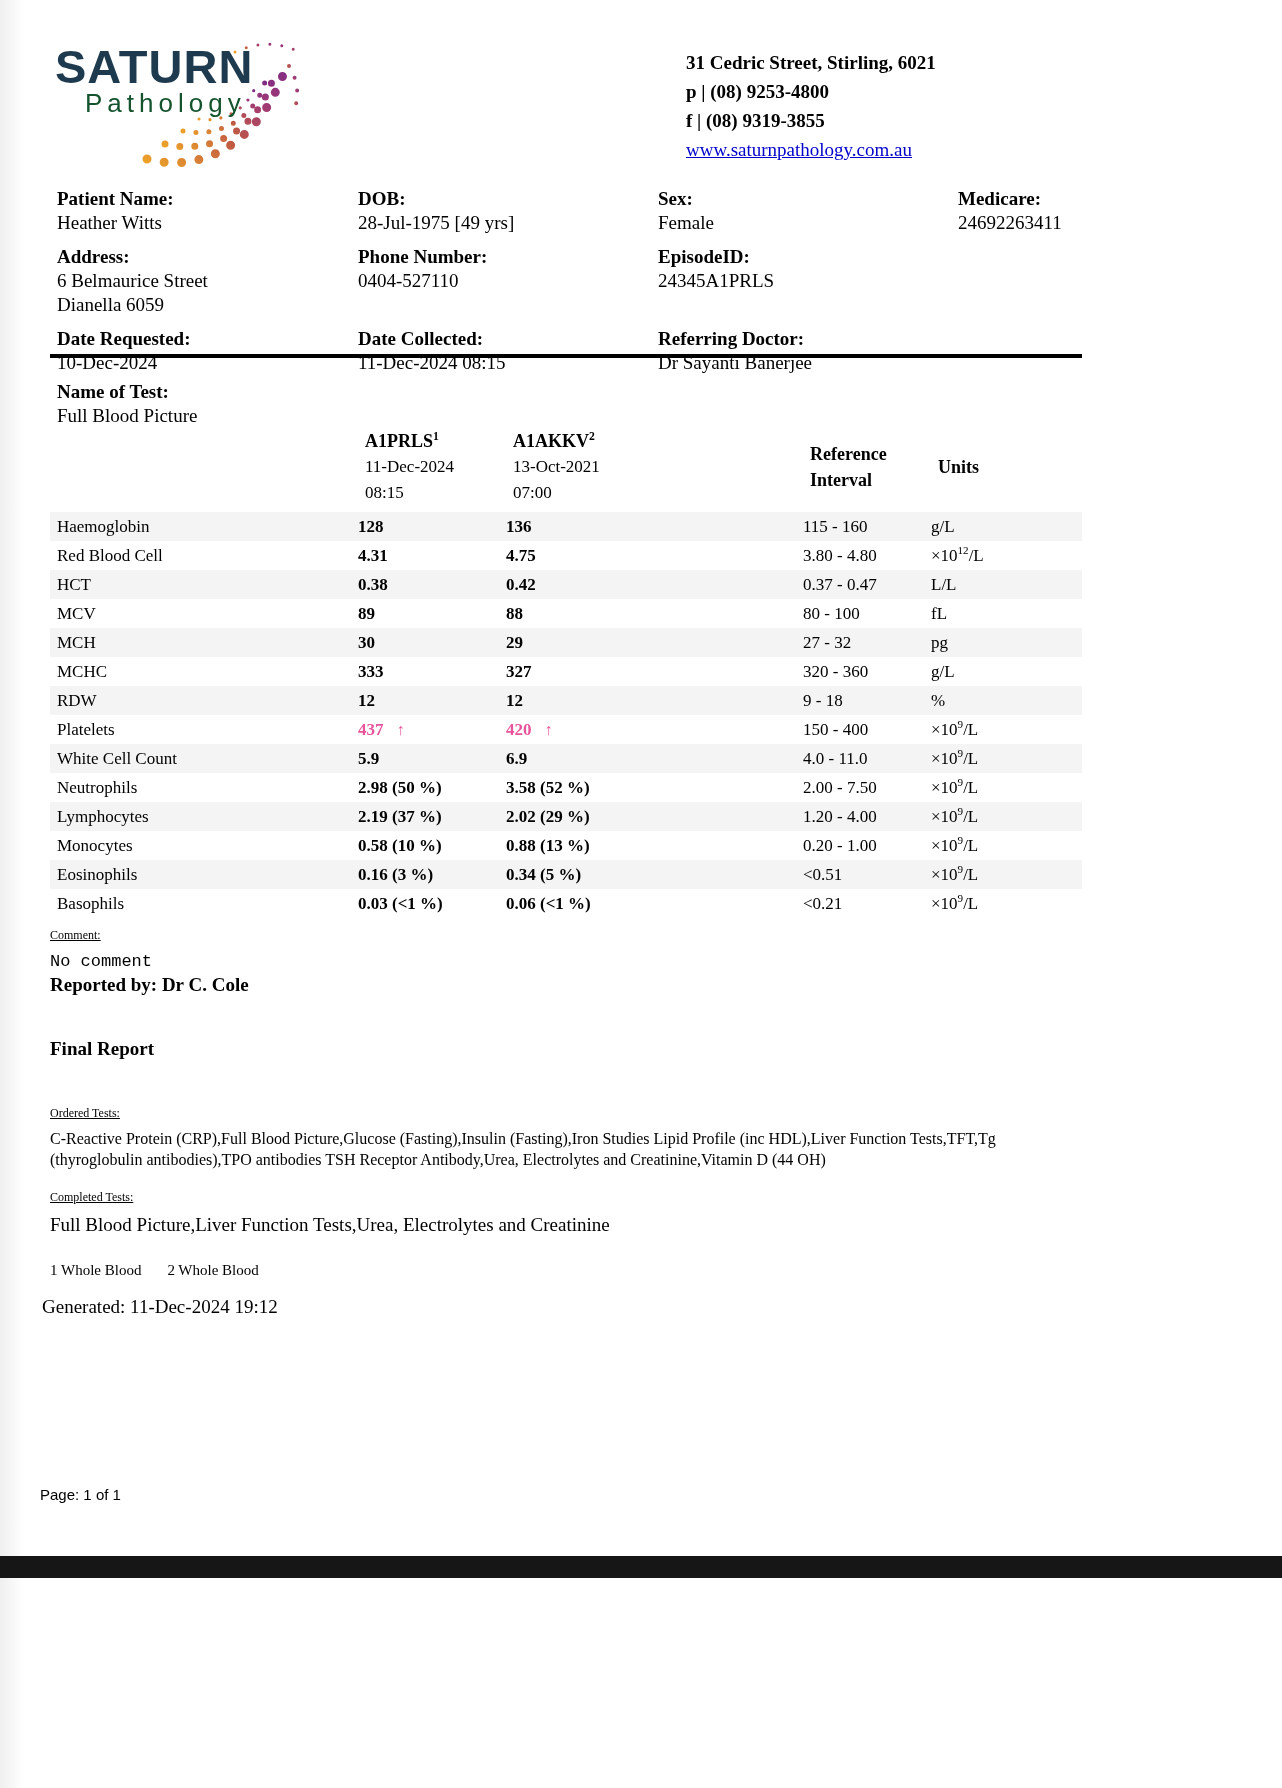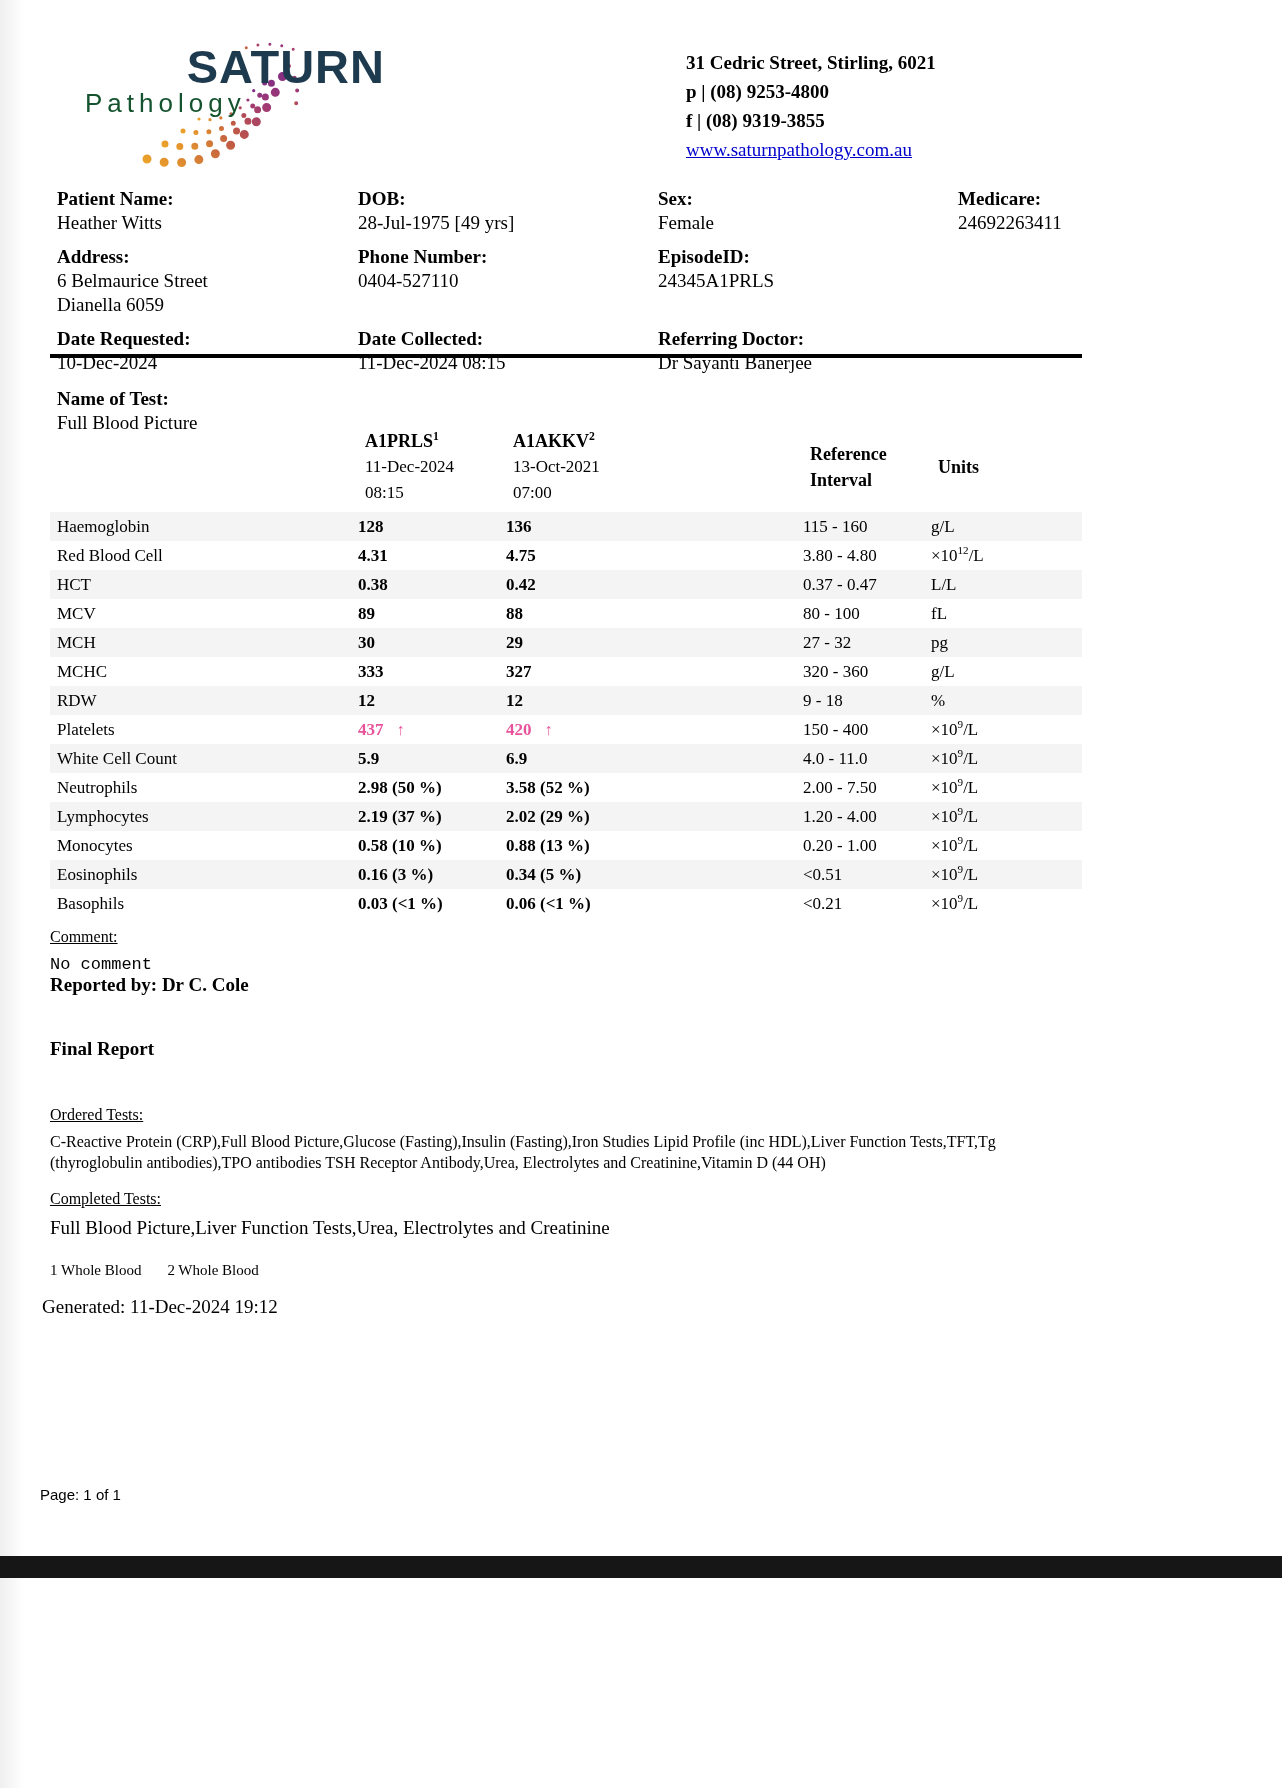--- a/index.html
+++ b/index.html
@@ -10,21 +10,21 @@
   }
   .left-edge {
     position:absolute; left:0; top:0; width:24px; height:100%;
     background:linear-gradient(to right,#efefef,#ffffff);
   }
 
   
   .logo { position:absolute; top:42px; left:55px; width:330px; height:150px; }
   .logo-title {
     position:relative; z-index:2; font-family:"Liberation Sans", sans-serif;
-    font-weight:700; font-size:47px; line-height:1.05; color:#1d3a4e; letter-spacing:1px;text-align:right;
+    font-weight:700; font-size:47px; line-height:1.05; color:#1d3a4e; letter-spacing:1px;
   }
   .logo-sub {
     position:relative; z-index:2; font-family:"Liberation Sans", sans-serif;
     font-size:26px; color:#14532d; letter-spacing:5px; margin-left:30px; margin-top:-3px;
   }
   .logo-swirl { position:absolute; left:62px; top:-8px; z-index:1; }
 
   
   .contact { position:absolute; top:48px; left:686px; font-size:19px; line-height:29px; }
   .contact .b { font-weight:700; }
@@ -32,41 +32,41 @@
 
   
   .pinfo { position:absolute; top:186px; left:57px; width:1180px; }
   .pgrid { display:grid; grid-template-columns:301px 300px 300px 1fr; margin-bottom:9px; }
   .plabel { font-weight:700; font-size:19px; line-height:25px; }
   .pvalue { font-size:19px; line-height:24px; }
 
   .rule { position:absolute; top:354px; left:50px; width:1032px; height:4px; background:#000; }
 
   
-  .test-name-block { position:absolute; top:380px; left:57px; font-size:19px; line-height:24px;margin-top:7px; }
+  .test-name-block { position:absolute; top:380px; left:57px; font-size:19px; line-height:24px; }
   .test-name-block .lbl { font-weight:700; }
 
   .rtable { position:absolute; top:428px; left:50px; width:1032px; font-size:17px; }
   .thead { display:grid; grid-template-columns:308px 148px 297px 128px auto; padding-left:7px; margin-bottom:6px; }
   .thead .colhead { font-weight:700; font-size:18px; line-height:26px; }
   .thead .coldate, .thead .coltime { font-weight:400; font-size:17px; line-height:26px; }
   .refhead { font-weight:700; font-size:18px; width:105px; line-height:26px; align-self:center; }
   .unithead { font-weight:700; font-size:18px; align-self:center; }
   sup { font-size:0.65em; vertical-align:super; line-height:0; }
 
   .trow { display:grid; grid-template-columns:308px 148px 297px 128px auto; align-items:center; height:29px; }
   .trow.shade { background:var(--row-shade,#f4f4f4); }
   .tc.name { padding-left:7px; }
   .tc.val { font-weight:700; }
   .tc.val.abn { color:var(--abnormal,#e8549b); }
   .flag { margin-left:13px; font-weight:400; font-size:16px; color:var(--abnormal,#e8549b); }
 
   
   .comment { position:absolute; top:928px; left:50px; }
-  .sec-label { font-size:16px; text-decoration:underline; }
+  .sec-label { font-size:12px; text-decoration:underline; }
   .comment-body { font-family:"Liberation Mono","DejaVu Sans Mono",monospace; font-size:17px; margin-top:9px; }
 
   .reported { position:absolute; top:974px; left:50px; font-weight:700; font-size:19px; }
   .final { position:absolute; top:1038px; left:50px; font-weight:700; font-size:19px; }
 
   .ordered { position:absolute; top:1106px; left:50px; }
   .ordered-body { font-size:16px; line-height:21px; max-width:1010px; margin-top:7px; }
 
   .completed { position:absolute; top:1190px; left:50px; }
   .completed-body { font-size:19px; margin-top:9px; }

